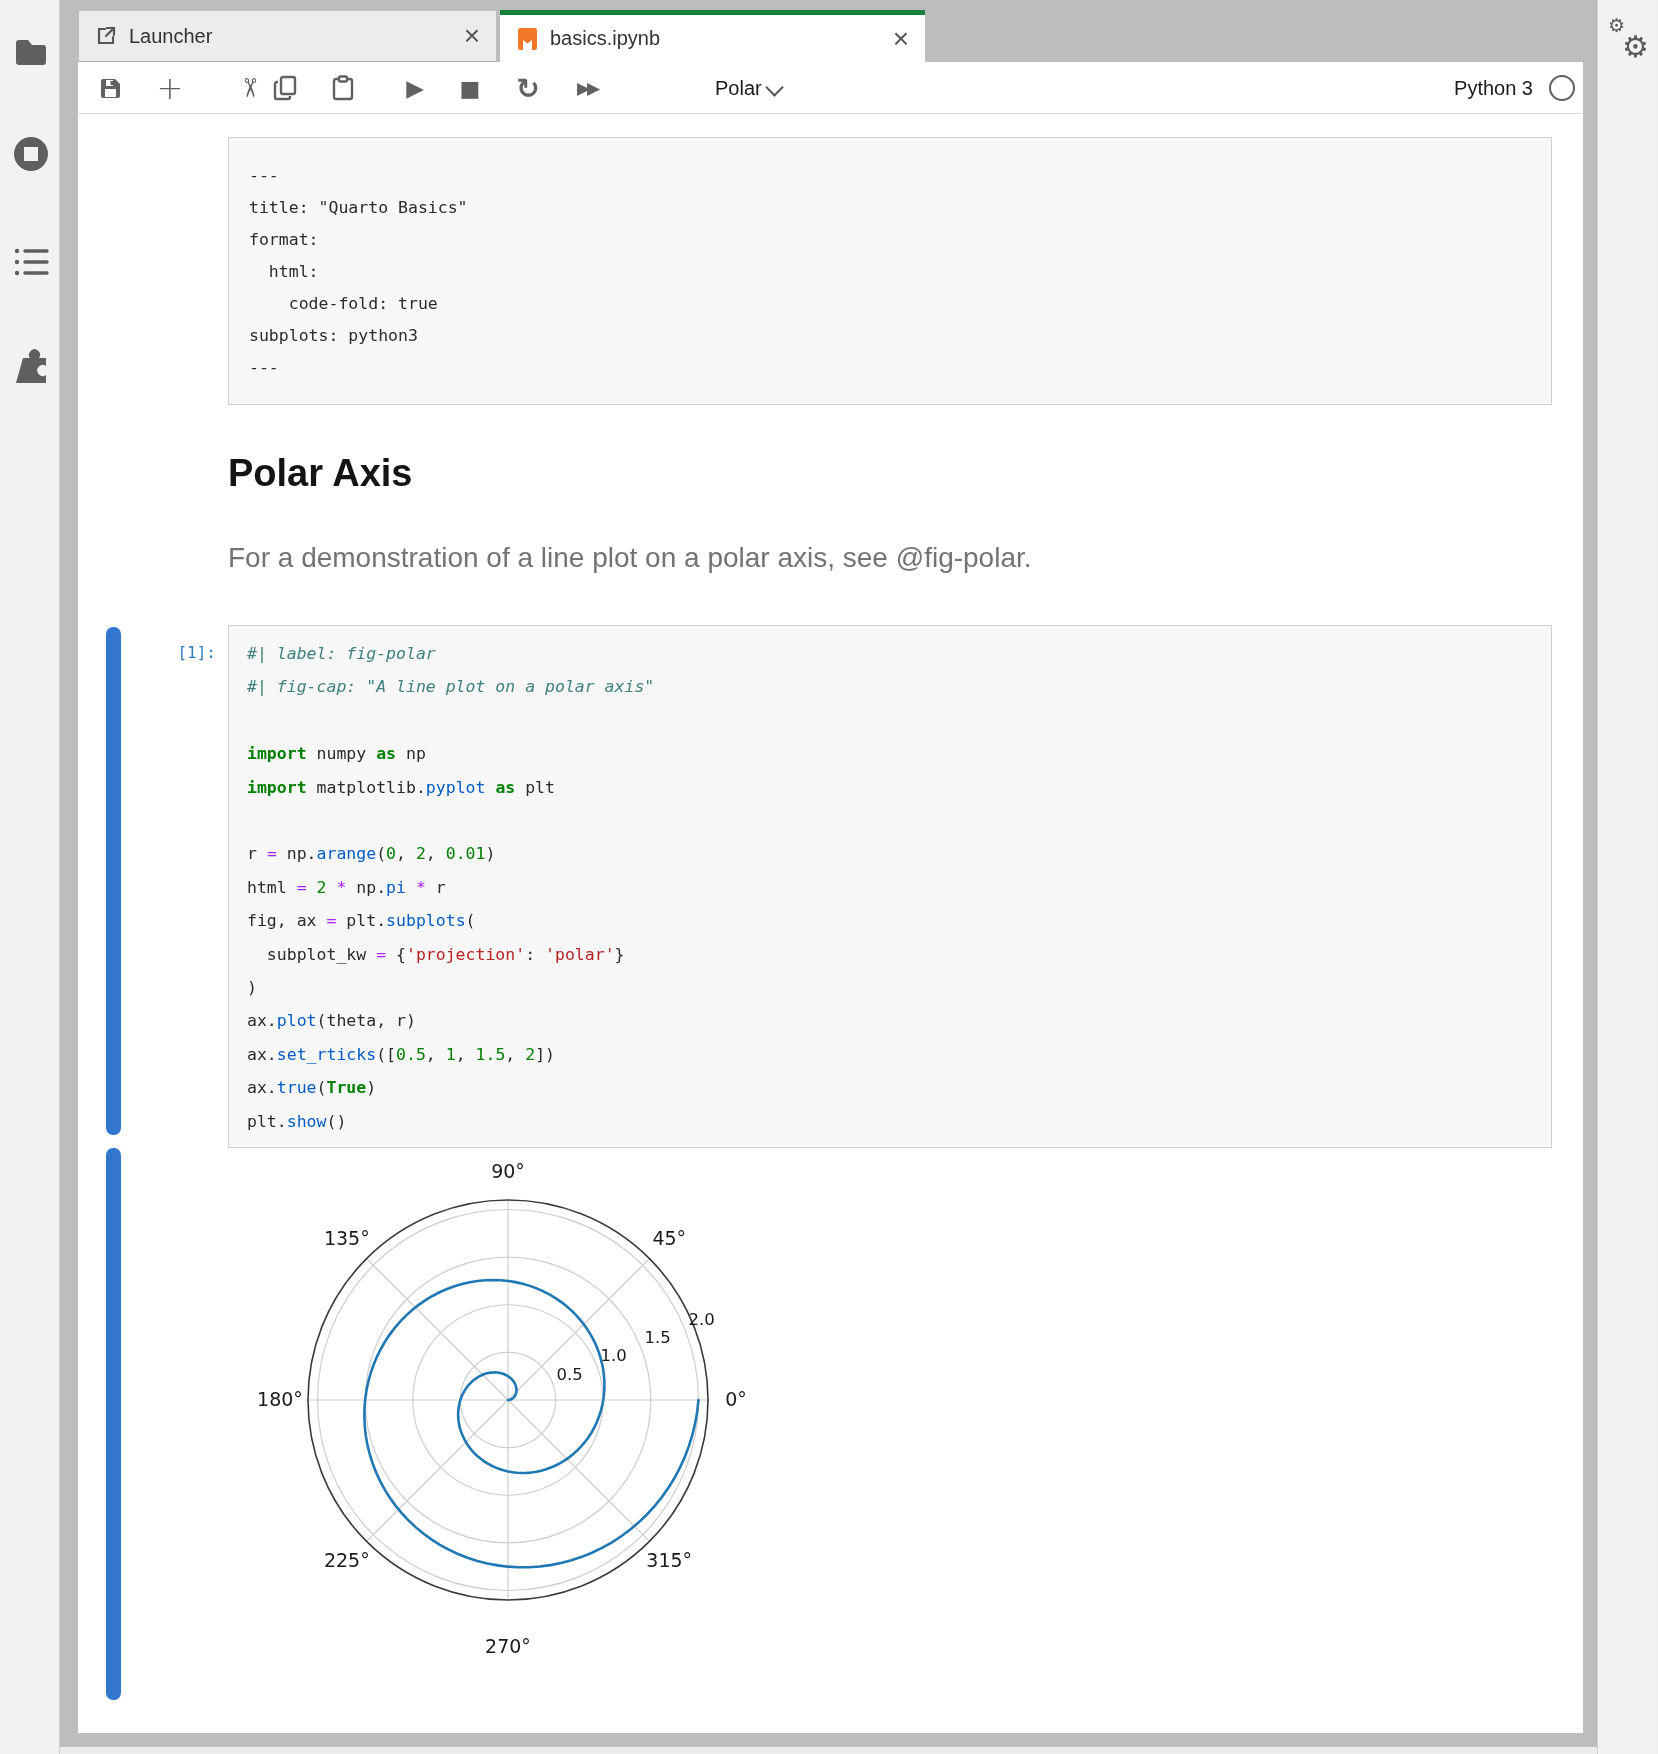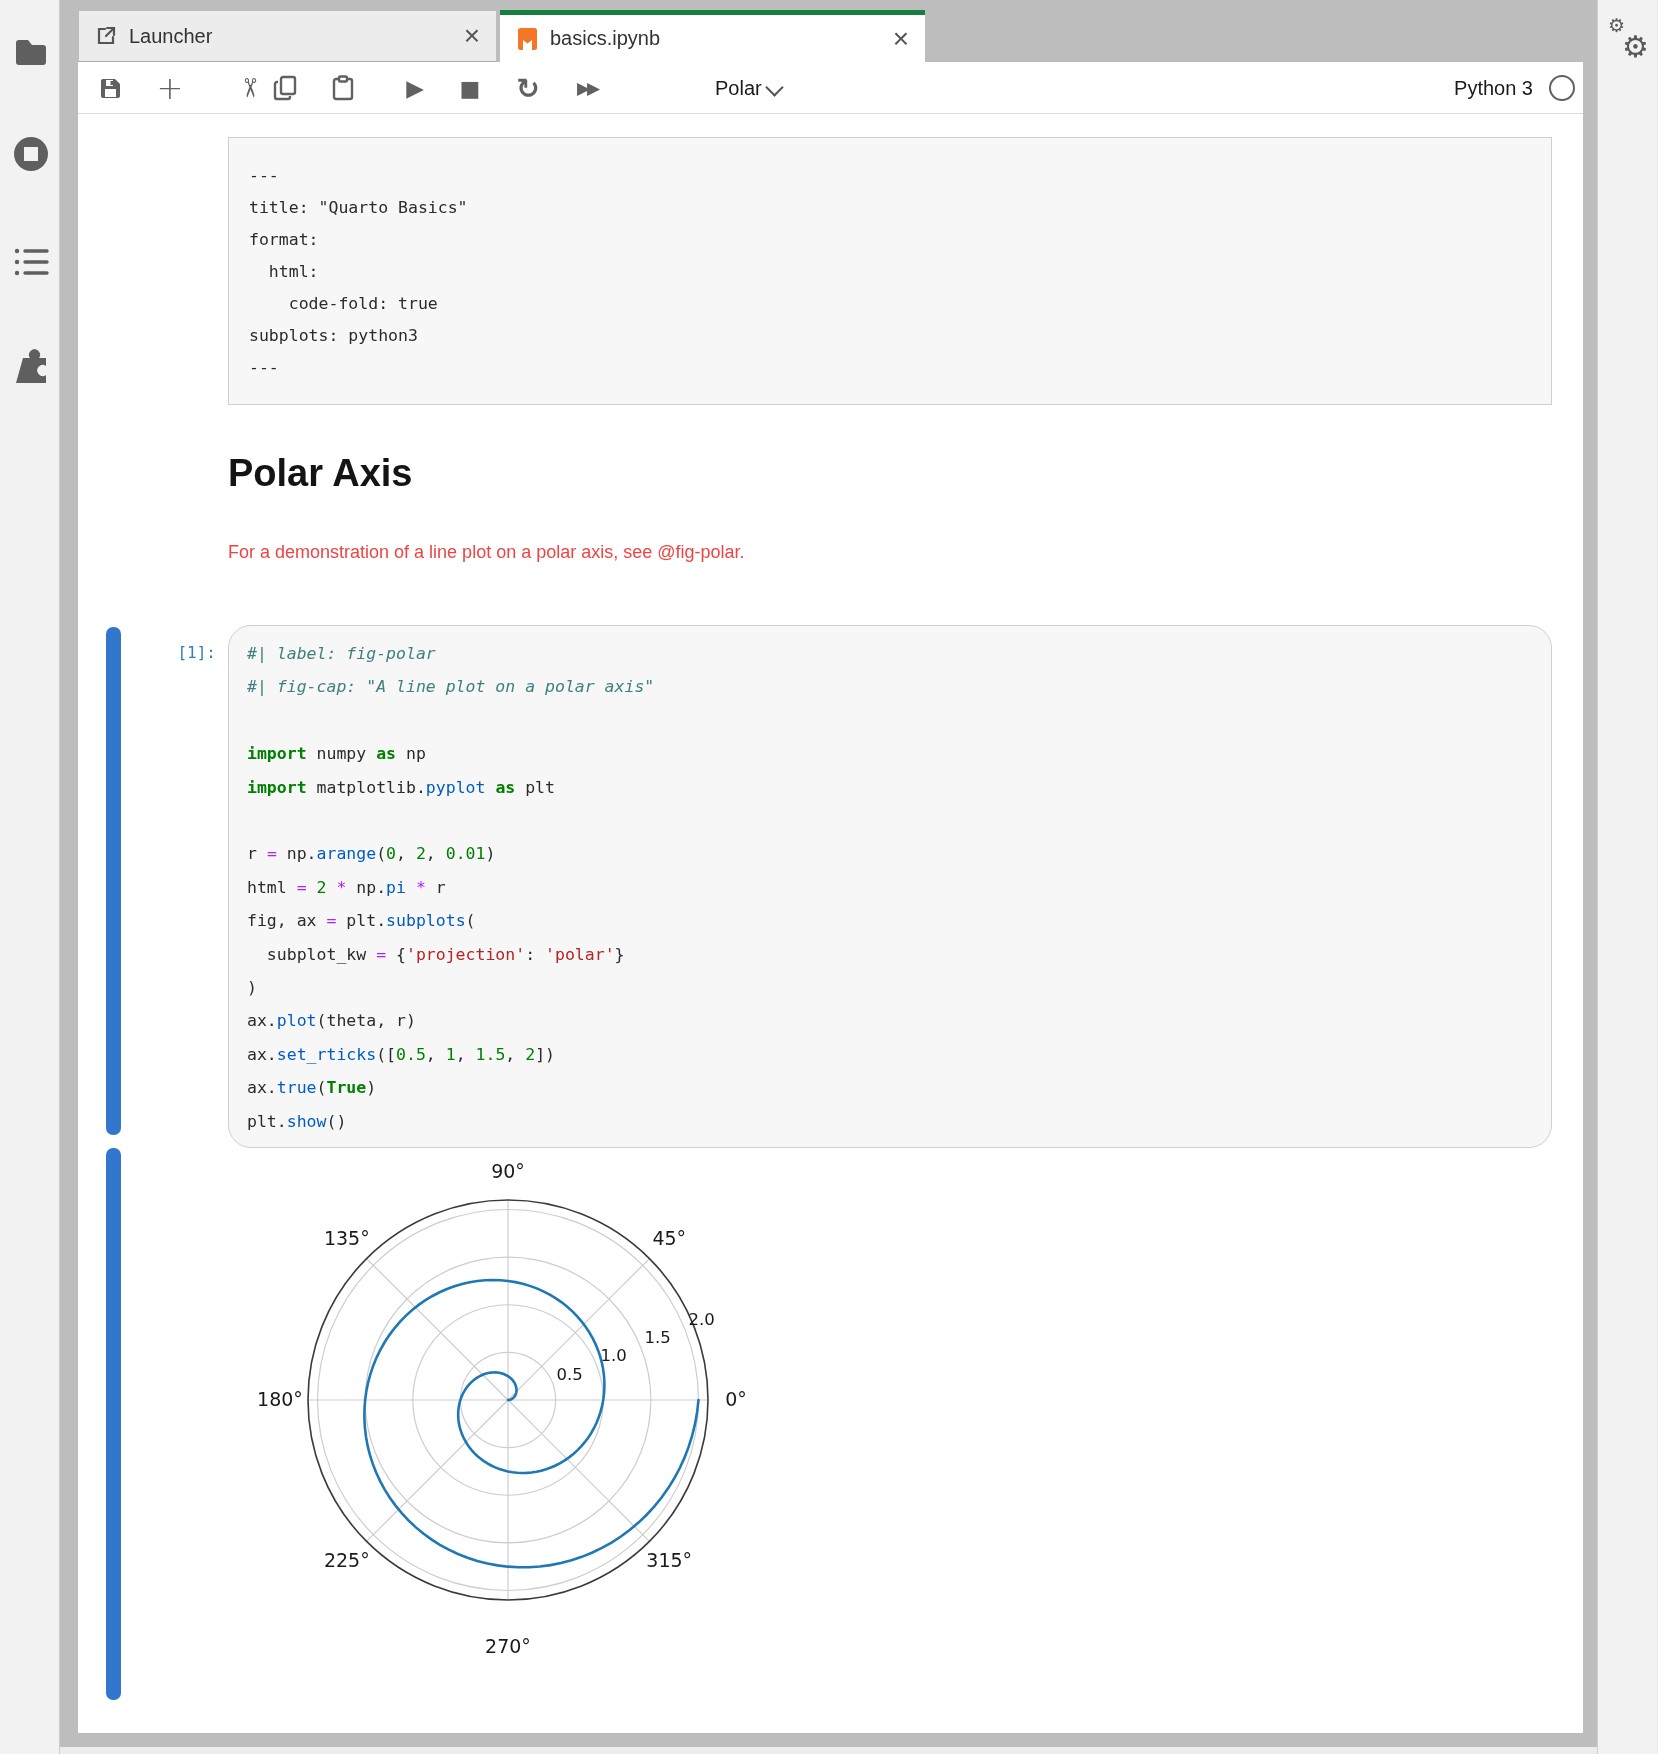--- a/index.html
+++ b/index.html
@@ -47,22 +47,22 @@
   .kernel-name { font-size:20px; color:#1b1b1b; }
   .kernel-status { width:26px; height:26px; border:2.5px solid #616161; border-radius:50%; background:#fff; cursor:pointer; }
 
   
   .notebook { position:absolute; left:0; top:52px; width:1505px; height:1619px; background:#fff; }
   .cell-box { position:absolute; left:150px; width:1324px; background:#f7f7f7; border:1px solid #cfcfcf; }
   .yaml-box { top:23px; height:268px; padding:22px 20px; }
   .mono { font-family:"DejaVu Sans Mono", monospace; font-size:16.5px; color:#2b2b2b; }
   .code-line { white-space:pre; line-height:32px; min-height:32px; }
   .md-h1 { position:absolute; left:150px; top:338px; font-size:38px; font-weight:700; color:#141414; }
-  .md-p { position:absolute; left:150px; top:428px; font-size:18px; color:#ef4444; }
-  .input-box { top:511px; height:523px; padding:11px 18px;border-radius:23px; }
+  .md-p { position:absolute; left:150px; top:428px; font-size:28px; color:#737373; }
+  .input-box { top:511px; height:523px; padding:11px 18px; }
   .input-box .code-line { line-height:33.4px; min-height:33.4px; }
   .prompt { position:absolute; left:0; top:522px; width:138px; text-align:right; font-family:"DejaVu Sans Mono", monospace; font-size:16px; color:#307fc1; line-height:33.4px; }
   .collapser { position:absolute; left:28px; width:15px; border-radius:7px; background:#3276cd; cursor:pointer; }
   .collapser.input { top:513px; height:508px; }
   .collapser.output { top:1034px; height:552px; }
   .plot-wrap { position:absolute; left:150px; top:1014px; width:560px; height:550px; }
 
   
   .tok-kw { color:#008000; font-weight:bold; }
   .tok-prop { color:#005cc5; }

